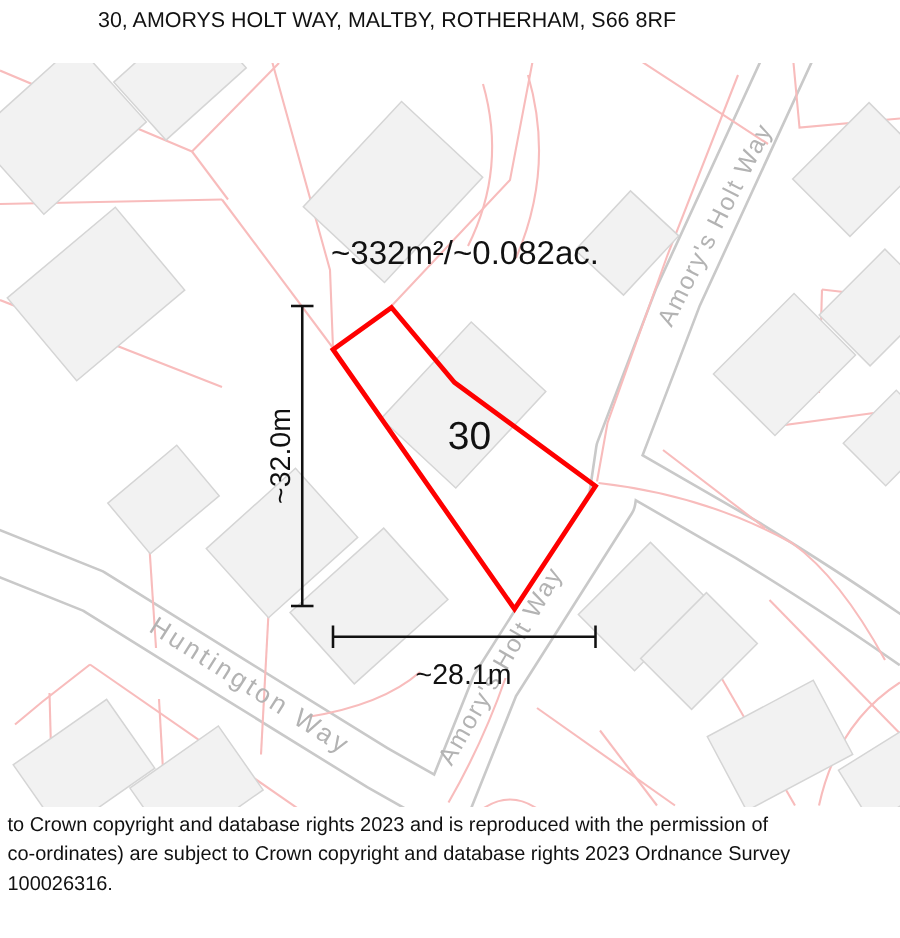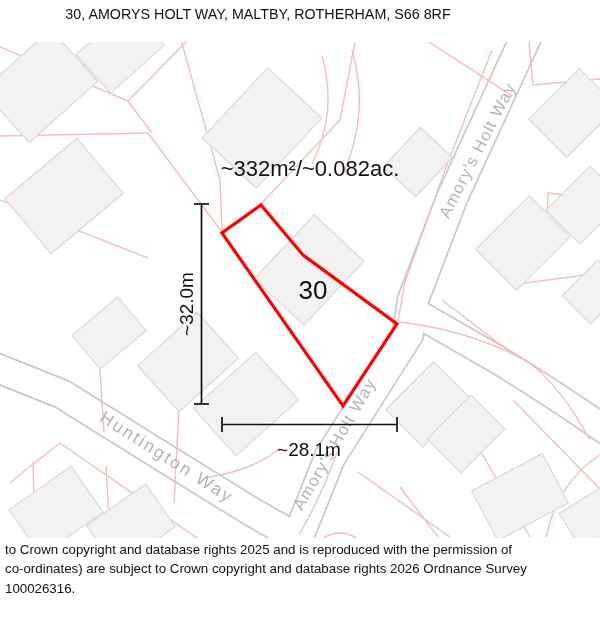--- a/index.html
+++ b/index.html
@@ -119,16 +119,16 @@
     </g>
 
     <text class="maplabel" font-size="22" text-anchor="middle" x="310" y="176">~332m²/~0.082ac.</text>
     <text class="maplabel" font-size="26" text-anchor="middle" x="313" y="299">30</text>
     <text class="maplabel" font-size="19" text-anchor="middle" transform="translate(193,304) rotate(-90)">~32.0m</text>
     <text class="maplabel" font-size="19" text-anchor="middle" x="309" y="456">~28.1m</text>
   </g>
 </svg>
 
 <div class="footer">
-  <div class="footer-line">to Crown copyright and database rights 2025 and is reproduced with the permission of</div>
-  <div class="footer-line">co-ordinates) are subject to Crown copyright and database rights 2026 Ordnance Survey</div>
+  <div class="footer-line">to Crown copyright and database rights 2023 and is reproduced with the permission of</div>
+  <div class="footer-line">co-ordinates) are subject to Crown copyright and database rights 2023 Ordnance Survey</div>
   <div class="footer-line">100026316.</div>
 </div>
 
 </body></html>

